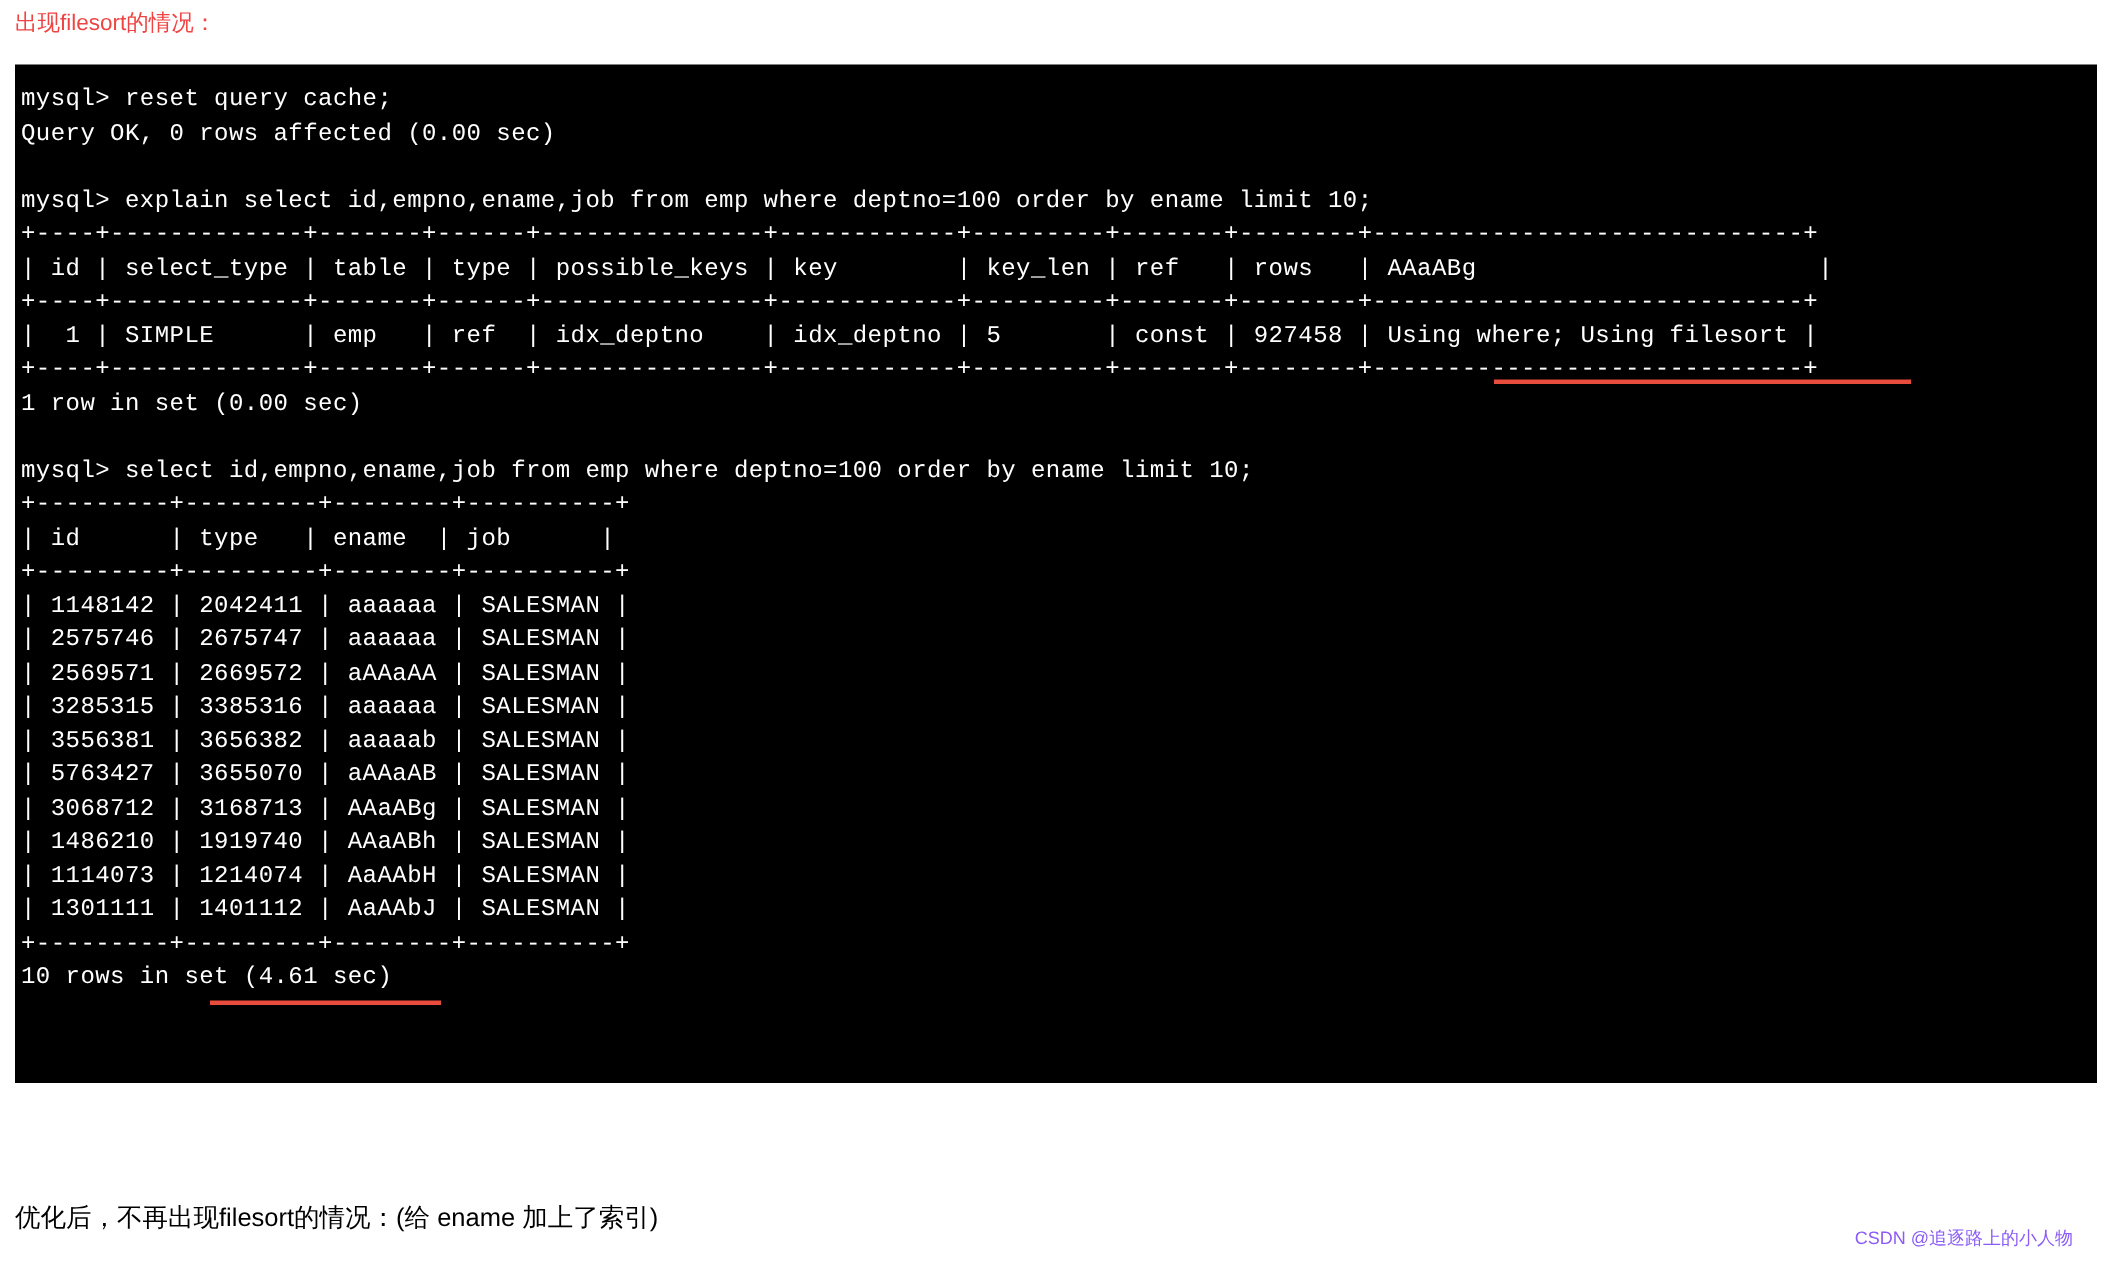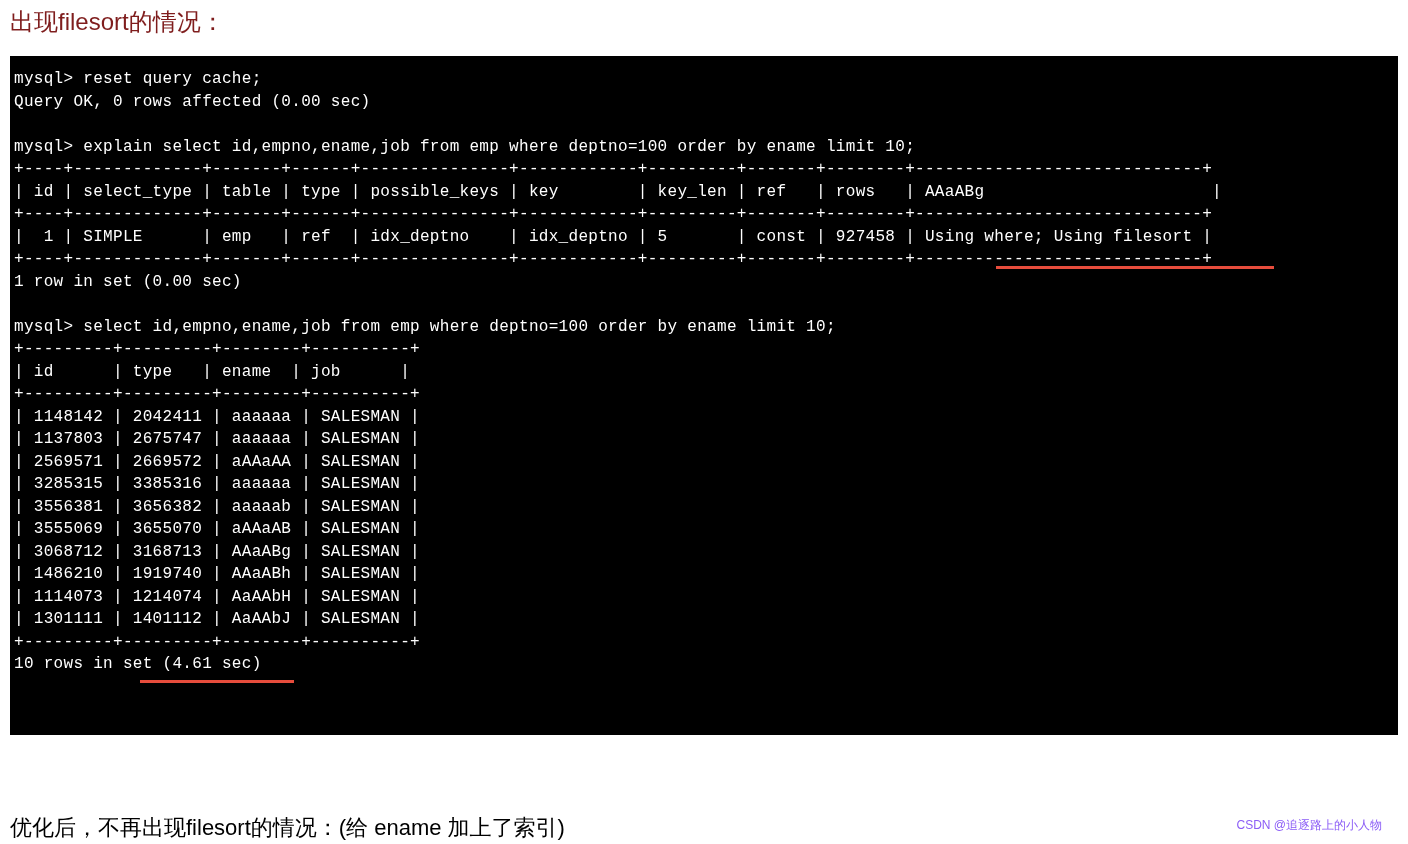--- a/index.html
+++ b/index.html
@@ -5,22 +5,22 @@
     * { margin: 0; padding: 0; box-sizing: border-box; }
     body {
       font-family: -apple-system, BlinkMacSystemFont, "Segoe UI", Arial, sans-serif;
       background: #ffffff;
       padding: 0 10px;
       width: 1408px;
       height: 844px;
       position: relative;
     }
     .heading {
-      font-size: 24px;
-      color: #7f1d1d;
+      font-size: 15px;
+      color: #ef4444;
       margin: 6px 0 18px 0;
       font-weight: 400;
     }
     .terminal {
       background: #000000;
       color: #ffffff;
       font-family: "Courier New", Consolas, monospace;
       font-size: 16px;
       line-height: 22.5px;
       padding: 12px 8px 14px 4px;
@@ -39,21 +39,21 @@
     }
     .underline-red-2 {
       position: absolute;
       top: 624px;
       left: 130px;
       width: 154px;
       height: 2.5px;
       background: #e74c3c;
     }
     .footer-text {
-      font-size: 22px;
+      font-size: 17px;
       color: #000;
       margin-top: 78px;
       margin-bottom: 12px;
       font-weight: 400;
     }
     .watermark {
       position: absolute;
       bottom: 10px;
       right: 26px;
       color: #8b5cf6;
@@ -75,25 +75,25 @@
 <span>+----+-------------+-------+------+---------------+------------+---------+-------+--------+-----------------------------+</span>
 <span>|  1 | SIMPLE      | emp   | ref  | idx_deptno    | idx_deptno | 5       | const | 927458 | Using where; Using filesort |</span>
 <span>+----+-------------+-------+------+---------------+------------+---------+-------+--------+-----------------------------+</span>
 <span>1 row in set (0.00 sec)</span>
 <span></span>
 <span>mysql&gt; select id,empno,ename,job from emp where deptno=100 order by ename limit 10;</span>
 <span>+---------+---------+--------+----------+</span>
 <span>| id      | type   | ename  | job      |</span>
 <span>+---------+---------+--------+----------+</span>
 <span>| 1148142 | 2042411 | aaaaaa | SALESMAN |</span>
-<span>| 1137803 | 2675747 | aaaaaa | SALESMAN |</span>
+<span>| 2575746 | 2675747 | aaaaaa | SALESMAN |</span>
 <span>| 2569571 | 2669572 | aAAaAA | SALESMAN |</span>
 <span>| 3285315 | 3385316 | aaaaaa | SALESMAN |</span>
 <span>| 3556381 | 3656382 | aaaaab | SALESMAN |</span>
-<span>| 3555069 | 3655070 | aAAaAB | SALESMAN |</span>
+<span>| 5763427 | 3655070 | aAAaAB | SALESMAN |</span>
 <span>| 3068712 | 3168713 | AAaABg | SALESMAN |</span>
 <span>| 1486210 | 1919740 | AAaABh | SALESMAN |</span>
 <span>| 1114073 | 1214074 | AaAAbH | SALESMAN |</span>
 <span>| 1301111 | 1401112 | AaAAbJ | SALESMAN |</span>
 <span>+---------+---------+--------+----------+</span>
 <span>10 rows in set (4.61 sec)</span>
 <div class="underline-red-1"></div>
 <div class="underline-red-2"></div>
 </div>
 

